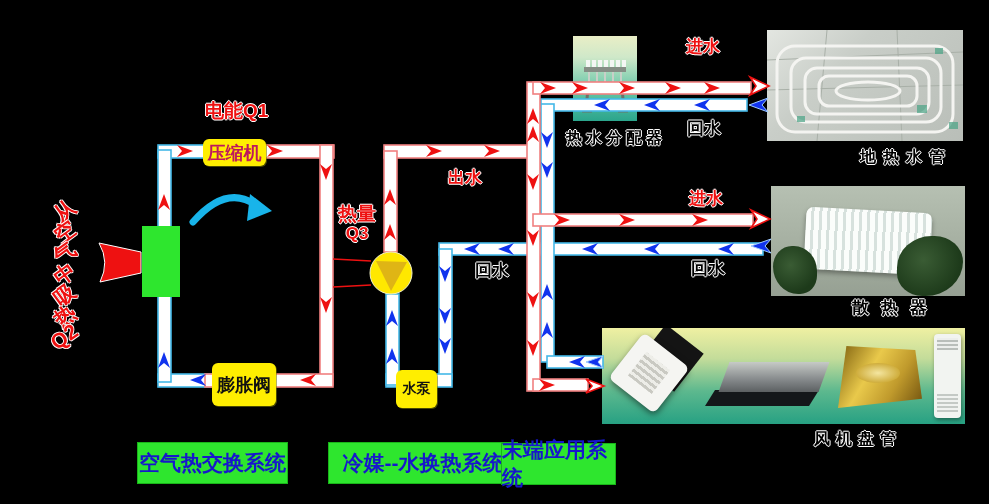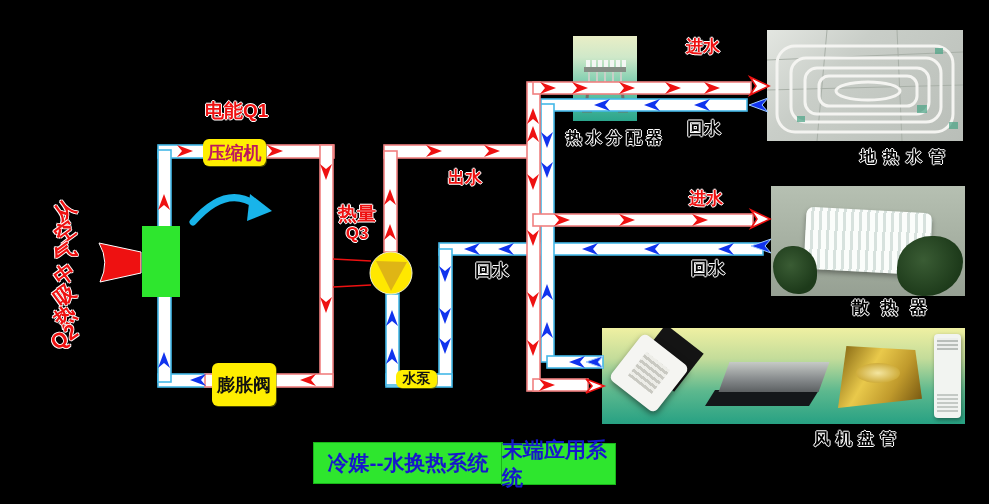--- a/index.html
+++ b/index.html
@@ -256,37 +256,38 @@
     <span>中</span>
     <span>吸</span>
     <span>热</span>
     <span>Q2</span>
   </div>
 
   <div class="lbl red" style="left:205px;top:101px;font-size:19px;">电能Q1</div>
 
   <div class="ybox" style="left:203px;top:139px;width:63px;height:27px;color:#be185d;font-size:18px;">压缩机</div>
   <div class="ybox" style="left:212px;top:363px;width:64px;height:43px;color:#111;font-size:18px;">膨胀阀</div>
-  <div class="ybox" style="left:396px;top:370px;width:41px;height:18px;color:#111;font-size:14px;">水泵</div>
+  <div class="ybox" style="left:396px;top:370px;width:41px;height:38px;color:#111;font-size:14px;">水泵</div>
 
 
   <div class="heatq3">
     <div class="l1">热量</div>
     <div class="l2">Q3</div>
   </div>
 
   <div class="lbl red" style="left:448px;top:169px;">出水</div>
   <div class="lbl blk" style="left:475px;top:262px;">回水</div>
 
   <div class="lbl red" style="left:686px;top:38px;">进水</div>
   <div class="lbl blk" style="left:687px;top:120px;">回水</div>
   <div class="lbl red" style="left:689px;top:190px;">进水</div>
   <div class="lbl blk" style="left:691px;top:260px;">回水</div>
 
   <div class="lbl blk" style="left:566px;top:129px;font-size:16px;letter-spacing:4px;">热水分配器</div>
   <div class="lbl blk" style="left:812px;top:148px;font-size:16px;letter-spacing:7px;padding-left:48px;">地热水管</div>
   <div class="lbl blk" style="left:852px;top:299px;font-size:17px;letter-spacing:12px;">散热器</div>
   <div class="lbl blk" style="left:814px;top:430px;font-size:16px;letter-spacing:6px;">风机盘管</div>
 
-  <div class="sysbox" style="left:314px;top:443px;width:188px;height:40px;">冷媒--水换热系统</div>
+  <div class="sysbox" style="left:138px;top:443px;width:149px;height:40px;">空气热交换系统</div>
+  <div class="sysbox" style="left:329px;top:443px;width:188px;height:40px;">冷媒--水换热系统</div>
   <div class="sysbox" style="left:502px;top:444px;width:113px;height:40px;">末端应用系统</div>
 
 </div>
 
 </body></html>

